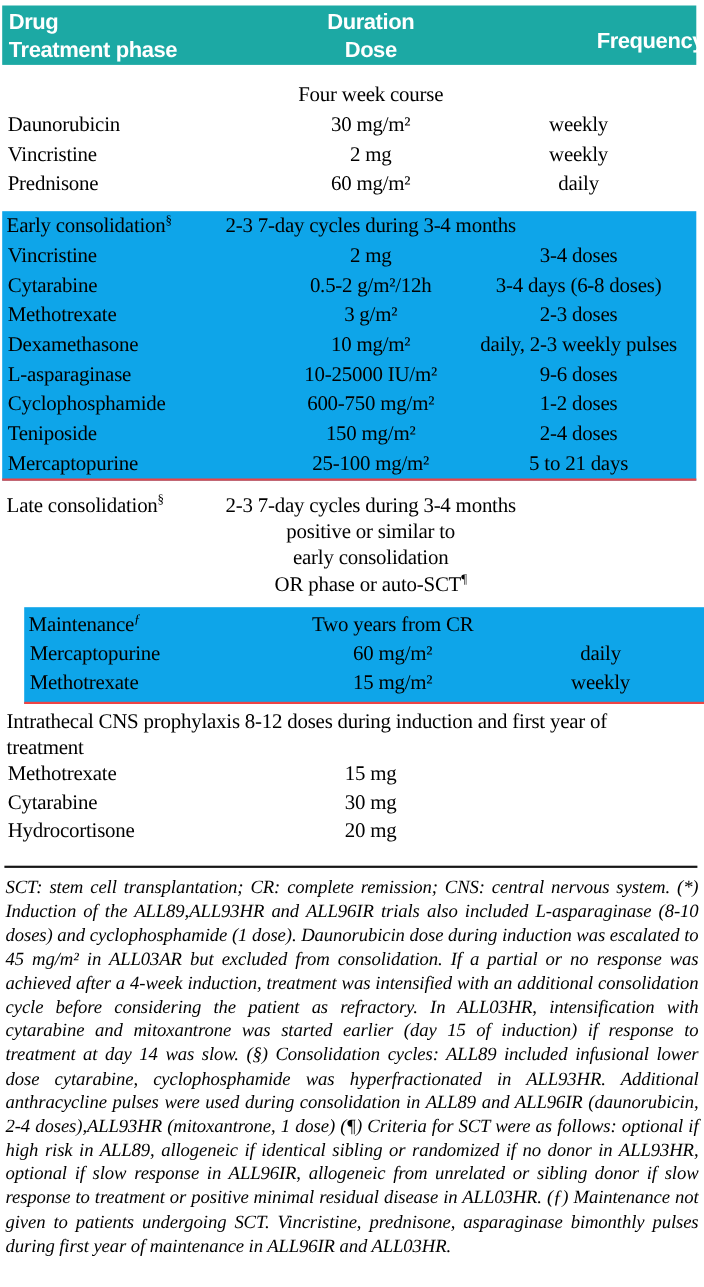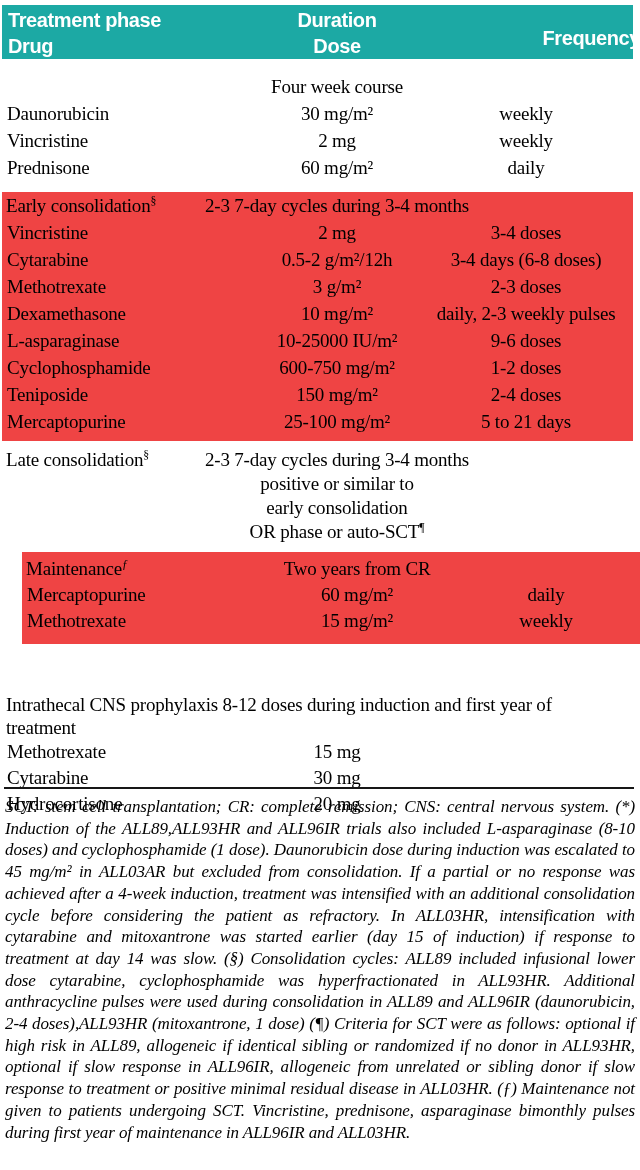--- a/index.html
+++ b/index.html
@@ -13,56 +13,56 @@
     background:#1CA9A4;color:#fff;
     font-family:"Liberation Sans",sans-serif;font-weight:700;
     font-size:20px;letter-spacing:-0.4px;
   }
   .thead .line{line-height:26px;}
   .th-c1{position:absolute;left:6px;top:2px;}
   .th-c2{position:absolute;left:180px;width:310px;top:2px;text-align:center;}
   .th-c3{position:absolute;left:410px;width:228px;top:20px;text-align:right;}
   
   .sec{position:absolute;left:2px;width:631px;font-size:19px;letter-spacing:-0.2px;}
-  .band{background:#ef4444;border-bottom:6px solid #ef4444;}
+  .band{background:#0ea5e9;border-bottom:2px solid #ef4444;}
   .row{position:relative;height:27px;line-height:27px;}
   .c1{position:absolute;left:4px;white-space:nowrap;}
   .c1.drug{left:5px;}
   .c2{position:absolute;left:180px;width:310px;text-align:center;white-space:nowrap;}
   .c3{position:absolute;left:410px;width:228px;text-align:center;white-space:nowrap;}
   sup{font-size:0.62em;vertical-align:super;line-height:0;}
   sup.ital{font-style:italic;}
   #sec-induction{top:73px;height:108px;}
   #sec-early{top:192px;height:243px;}
   #sec-late{top:448px;height:96px;}
   #sec-late .c1{line-height:24px;}
   .c2-block{position:absolute;left:180px;width:310px;top:0;text-align:center;line-height:24px;}
   #sec-maint{top:552px;height:82px;padding-top:4px;margin-left:20px;}
   #sec-maint .row{height:26px;line-height:26px;}
-  #sec-intra{top:646px;height:140px;margin-top:48px;}
+  #sec-intra{top:646px;height:140px;}
   .intra-title{margin-left:4px;width:620px;line-height:22.5px;}
   #sec-intra .row{height:26px;line-height:26px;}
   #sec-intra .row:first-of-type{margin-top:3px;}
   
   .rule{position:absolute;top:787px;left:4px;width:630px;height:2px;background:#161616;}
   .footnote{
     position:absolute;top:796px;left:5px;width:630px;
     font-size:17px;line-height:21.7px;font-style:italic;
     text-align:justify;letter-spacing:-0.1px;
   }
 </style>
 </head>
 <body>
 
 <div class="page">
 
   <div class="thead">
     <div class="th-c1">
+      <div class="line">Drug</div>
       <div class="line">Treatment phase</div>
-      <div class="line">Drug</div>
     </div>
     <div class="th-c2">
       <div class="line">Duration</div>
       <div class="line">Dose</div>
     </div>
     <div class="th-c3">
       <div class="line">Frequency</div>
     </div>
   </div>
 

